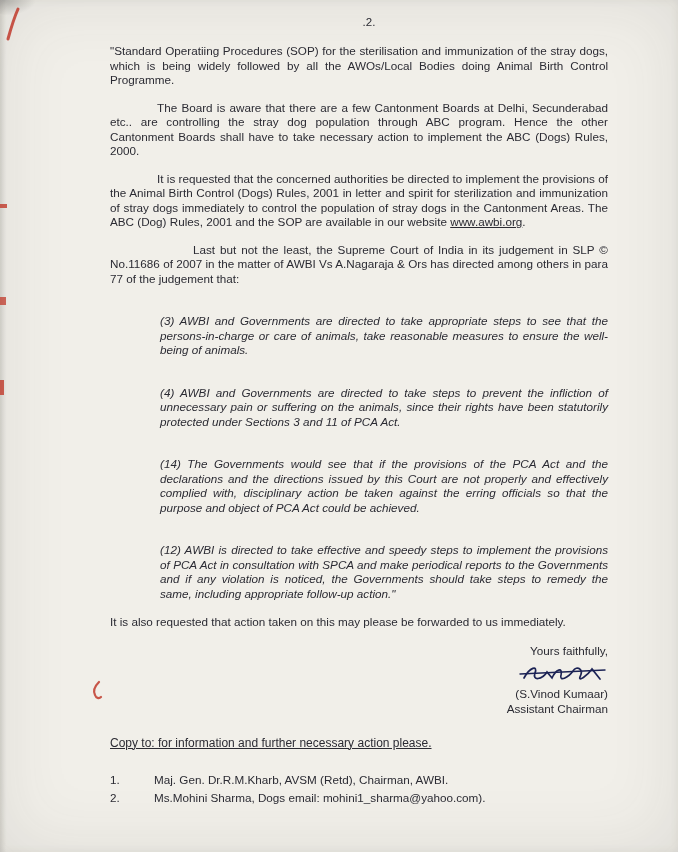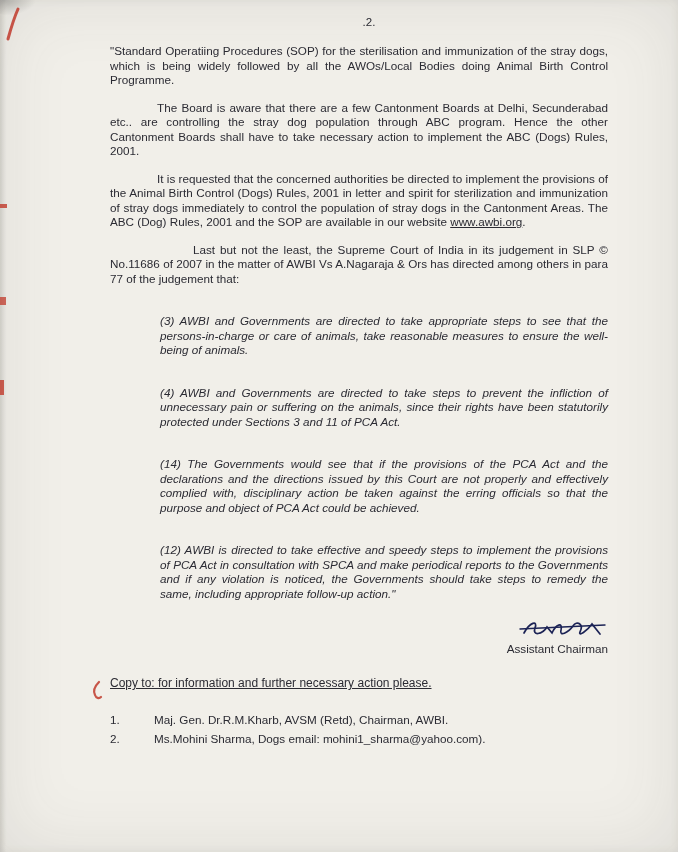--- a/index.html
+++ b/index.html
@@ -95,42 +95,45 @@
     <path d="M11 2 C 7 6, 5 11, 7 15 C 8 18, 11 19, 13 17" stroke="#c03a2b" stroke-width="2.2" fill="none" stroke-linecap="round" opacity="0.85"></path>
   </svg>
 
   <div class="content">
 
     <div class="pageno">.2.</div>
 
     <p>"Standard Operatiing Procedures (SOP) for the sterilisation and immunization of the stray dogs, which is being widely followed by all the AWOs/Local Bodies doing Animal Birth Control Programme.</p>
 
 
-    <p class="ind-md">The Board is aware that there are a few Cantonment Boards at Delhi, Secunderabad etc.. are controlling the stray dog population through ABC program. Hence the other Cantonment Boards shall have to take necessary action to implement the ABC (Dogs) Rules, 2001.</p>
+    <p class="ind-md">The Board is aware that there are a few Cantonment Boards at Delhi, Secunderabad etc.. are controlling the stray dog population through ABC program. Hence the other Cantonment Boards shall have to take necessary action to implement the ABC (Dogs) Rules, 2000.</p>
 
     <p class="ind-md"><span>It is requested that the concerned authorities be directed to implement the provisions of the Animal Birth Control (Dogs) Rules, 2001 in letter and spirit for sterilization and immunization of stray dogs immediately to control the population of stray dogs in the Cantonment Areas. The ABC (Dog) Rules, 2001 and the SOP are available in our website </span><span class="link">www.awbi.org</span><span>.</span></p>
 
     <p class="ind-lg">Last but not the least, the Supreme Court of India in its judgement in SLP © No.11686 of 2007 in the matter of AWBI Vs A.Nagaraja &amp; Ors has directed among others in para 77 of the judgement that:</p>
 
     <p class="quote">(3) AWBI and Governments are directed to take appropriate steps to see that the persons-in-charge or care of animals, take reasonable measures to ensure the well-being of animals.</p>
 
     <p class="quote">(4) AWBI and Governments are directed to take steps to prevent the infliction of unnecessary pain or suffering on the animals, since their rights have been statutorily protected under Sections 3 and 11 of PCA Act.</p>
 
     <p class="quote">(14) The Governments would see that if the provisions of the PCA Act and the declarations and the directions issued by this Court are not properly and effectively complied with, disciplinary action be taken against the erring officials so that the purpose and object of PCA Act could be achieved.</p>
 
     <p class="quote">(12) AWBI is directed to take effective and speedy steps to implement the provisions of PCA Act in consultation with SPCA and make periodical reports to the Governments and if any violation is noticed, the Governments should take steps to remedy the same, including appropriate follow-up action."</p>
 
+    <p>It is also requested that action taken on this may please be forwarded to us immediately.</p>
 
     <div class="closing">
+      <div>Yours faithfully,</div>
       <div class="sig-wrap">
         <svg width="92" height="26" viewBox="0 0 92 26">
           <path d="M8 18 C 14 7, 22 5, 19 13 C 16 21, 26 20, 31 12 L 36 18 C 40 9, 47 7, 45 15 C 43 22, 52 18, 57 11 C 61 5, 68 9, 64 17 C 62 22, 71 16, 76 9 L 84 19" stroke="#1c2355" stroke-width="1.7" fill="none" stroke-linecap="round"></path>
           <path d="M4 14 L 89 10" stroke="#1c2355" stroke-width="1.4" fill="none" stroke-linecap="round"></path>
         </svg>
       </div>
+      <div>(S.Vinod Kumaar)</div>
       <div>Assistant Chairman</div>
     </div>
 
     <div class="copyto">Copy to: for information and further necessary action please.</div>
 
     <div class="copylist">
       <div class="copyrow">
         <span class="copynum">1.</span>
         <span>Maj. Gen. Dr.R.M.Kharb, AVSM (Retd), Chairman, AWBI.</span>
       </div>

